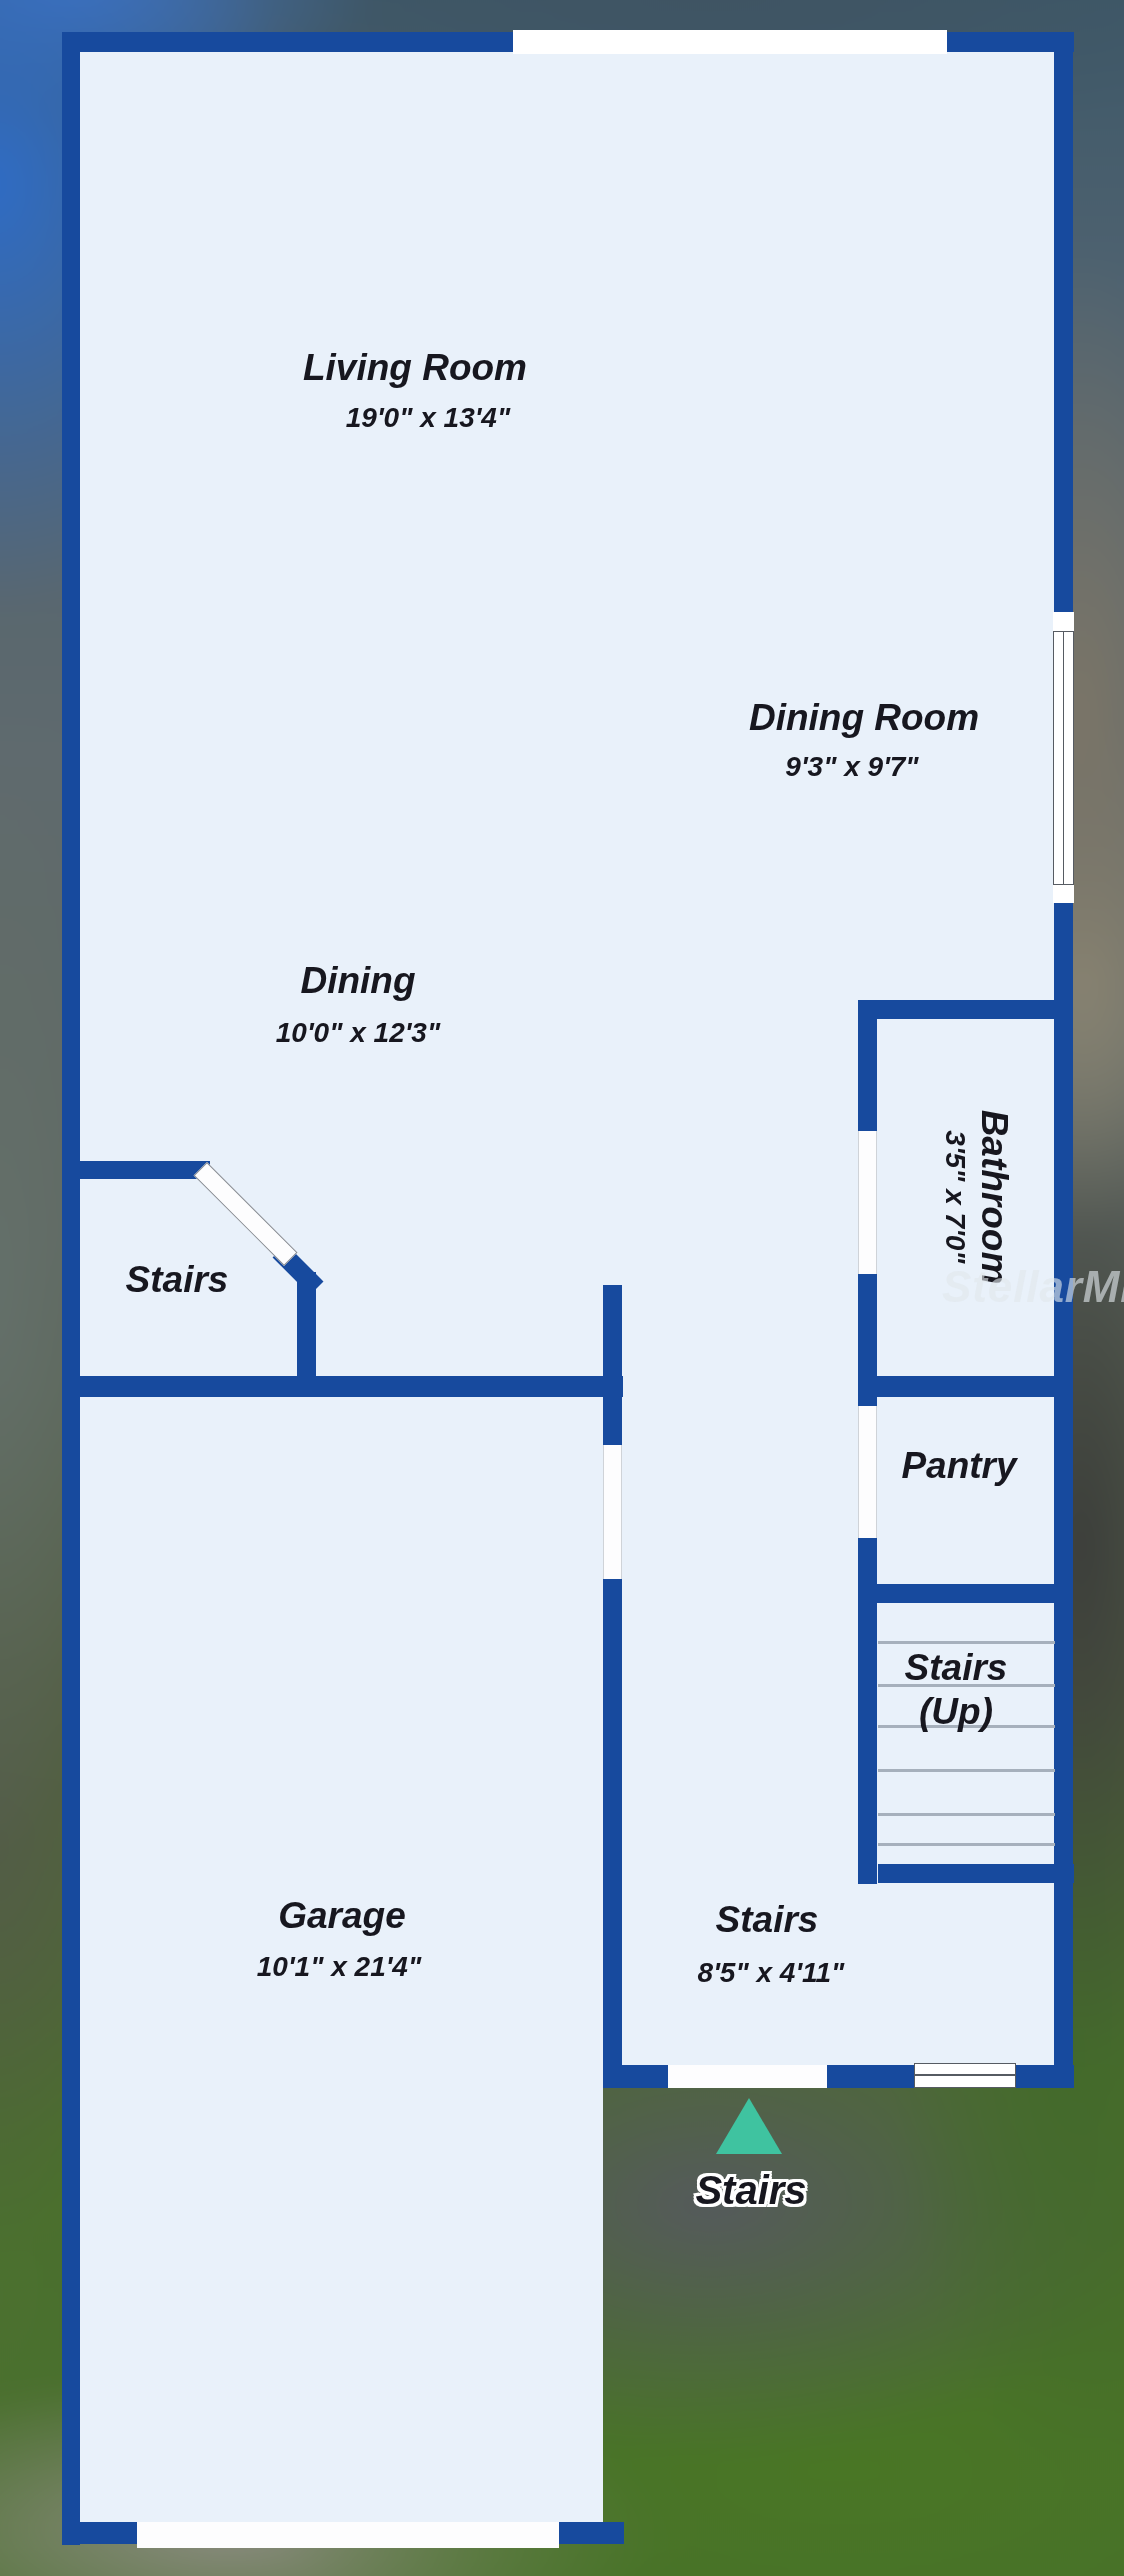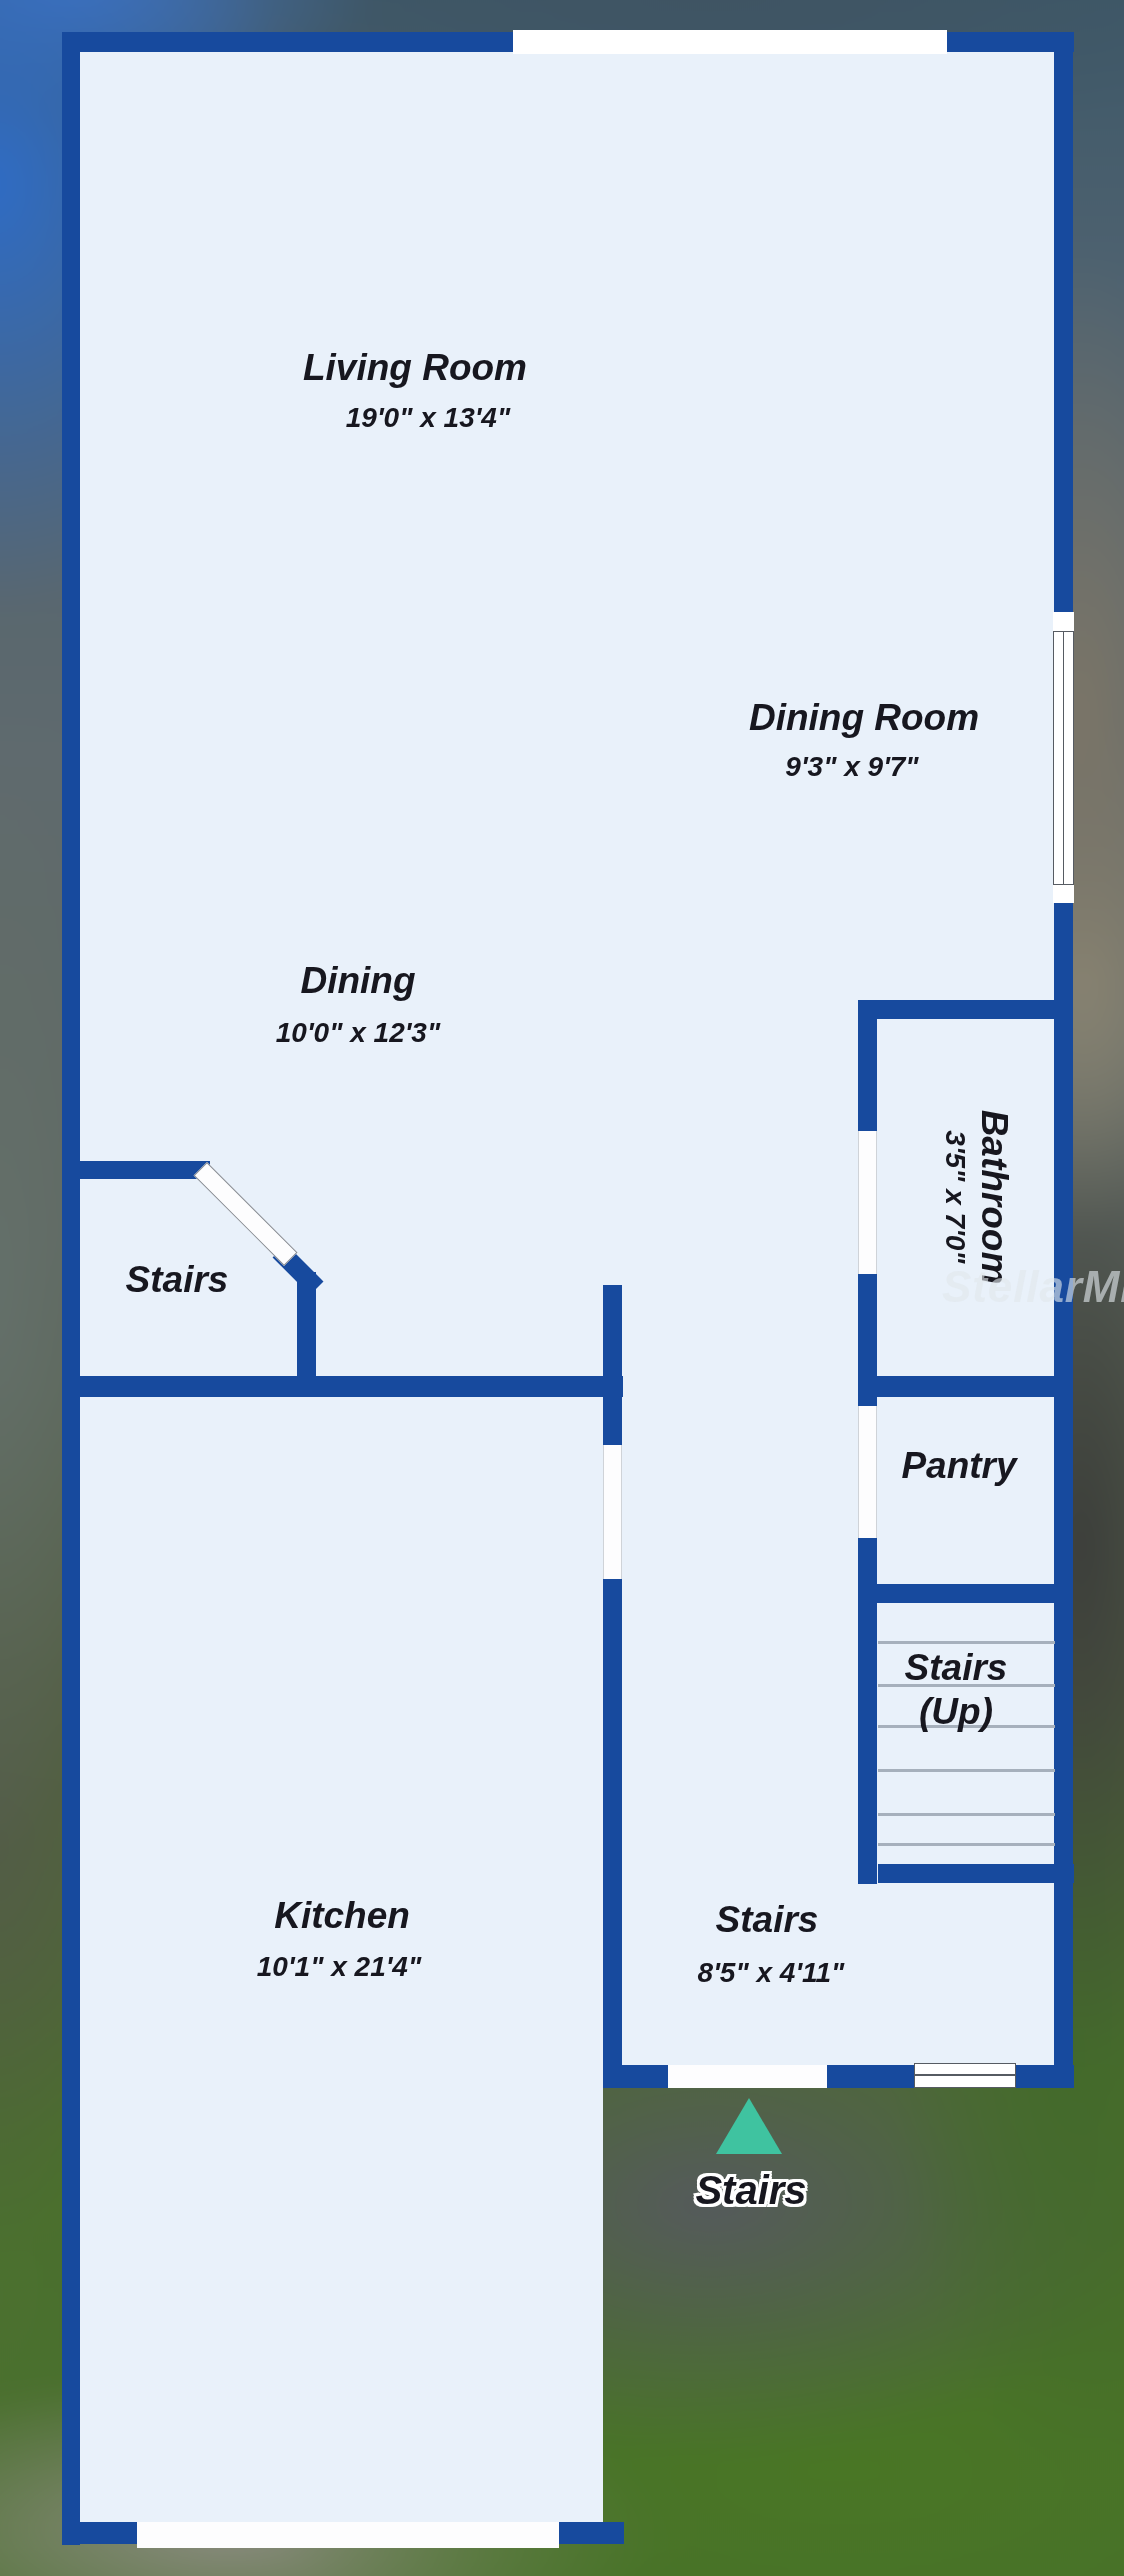--- a/index.html
+++ b/index.html
@@ -120,21 +120,21 @@
     <div class="dims">3'5" x 7'0"</div>
   </div>
 
   <div class="label title" style="left:959px;top:1444px">Pantry</div>
 
   <div class="label title" style="left:956px;top:1646px">
     <div>Stairs</div>
     <div>(Up)</div>
   </div>
 
-  <div class="label title" style="left:342px;top:1894px">Kitchen</div>
+  <div class="label title" style="left:342px;top:1894px">Garage</div>
   <div class="label dims" style="left:339px;top:1950px">10'1" x 21'4"</div>
 
   <div class="label title" style="left:767px;top:1898px">Stairs</div>
   <div class="label dims" style="left:771px;top:1956px">8'5" x 4'11"</div>
 
   <div id="entry-arrow"></div>
   <div id="entry-label">Stairs</div>
 
   <div id="watermark">StellarMLS</div>
 

